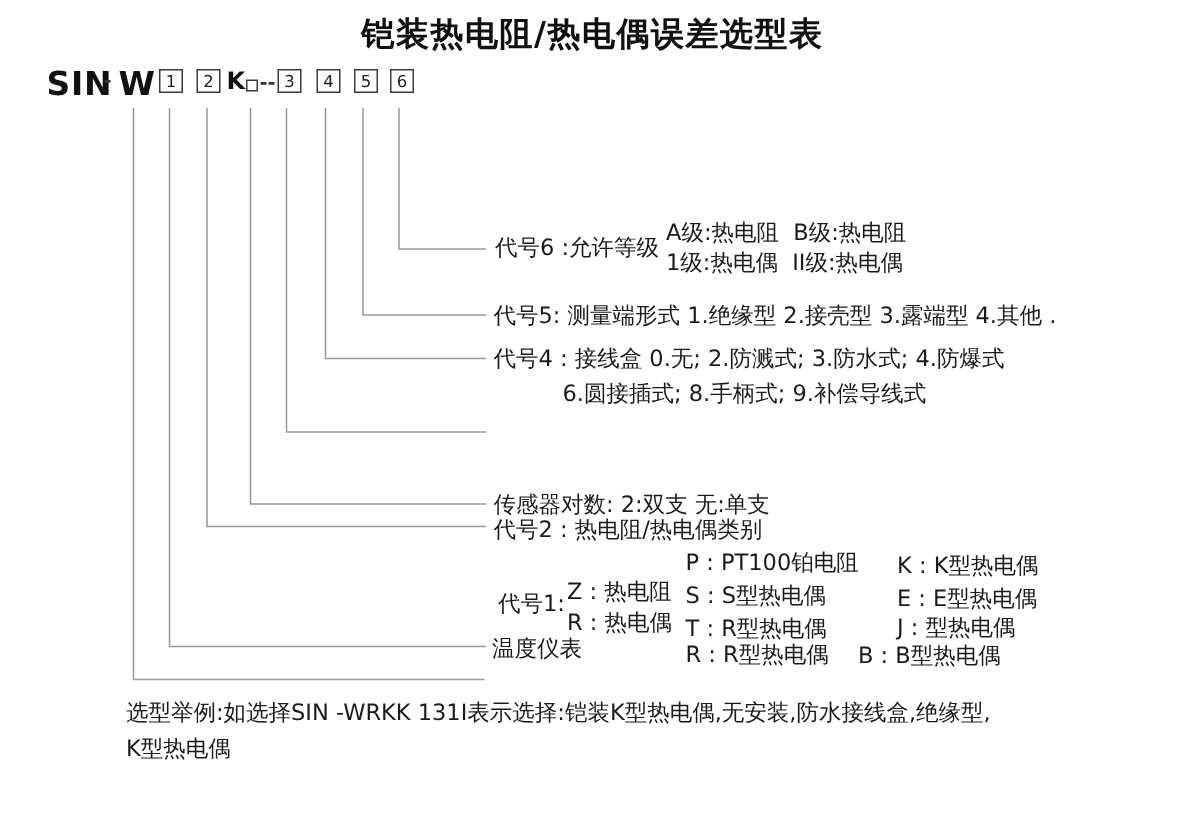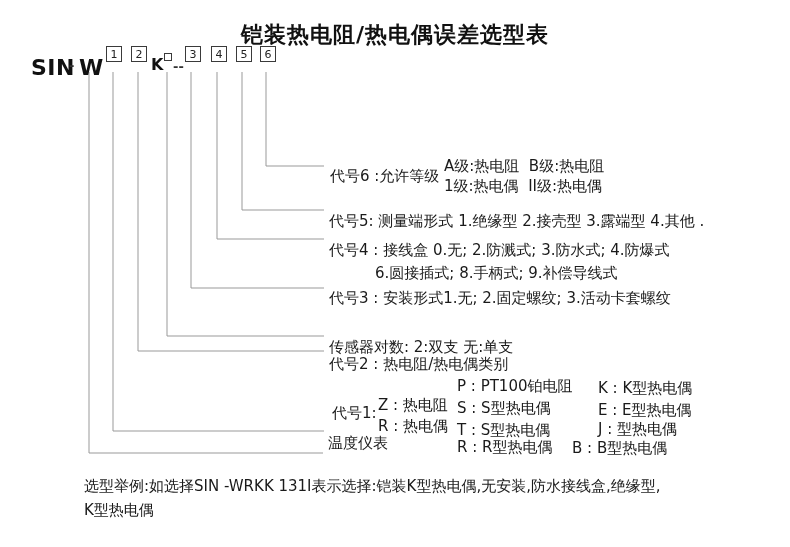--- a/index.html
+++ b/index.html
@@ -1,19 +1,19 @@
 <!DOCTYPE html>
 <html><head>
 <meta charset="utf-8">
 <style>
   * { margin:0; padding:0; box-sizing:border-box; }
   html,body { background:#fff; }
   body { font-family:"DejaVu Sans","Liberation Sans",sans-serif; color:#1a1a1a; }
   .page { position:relative; width:790px; height:547px; background:#ffffff; overflow:hidden; }
-  .abs { position:absolute; white-space:pre; line-height:1.15;margin-top:11px; }
+  .abs { position:absolute; white-space:pre; line-height:1.15; }
   .title { font-size:22px; font-weight:600; letter-spacing:1px; color:#111; }
   .lbl { font-size:15px; color:#1a1a1a; }
   .code-letter { font-size:22px; font-weight:700; color:#111; letter-spacing:0.5px; }
   .code-letter-k { font-size:16px; font-weight:700; color:#111; }
   .code-dash { font-size:13px; font-weight:700; color:#333; }
   .code-box {
     position:absolute; width:16px; height:16px;
     border:1.5px solid #3a3a3a; background:#fff;
     display:flex; align-items:center; justify-content:center;
     font-size:11px; color:#222; line-height:1;
@@ -60,33 +60,32 @@
 
   <div class="abs lbl z1" style="left:330px; top:157px;text-align:right;">代号6 :允许等级</div>
   <div class="abs lbl z1" style="left:444px; top:147px;">A级:热电阻  B级:热电阻</div>
   <div class="abs lbl z1" style="left:444px; top:167px;">1级:热电偶  II级:热电偶</div>
 
   <div class="abs lbl z1" style="left:329px; top:202px;">代号5: 测量端形式 1.绝缘型 2.接壳型 3.露端型 4.其他 .</div>
 
   <div class="abs lbl z1" style="left:329px; top:231px;">代号4 : 接线盒 0.无; 2.防溅式; 3.防水式; 4.防爆式</div>
   <div class="abs lbl z1" style="left:375px; top:254px;">6.圆接插式; 8.手柄式; 9.补偿导线式</div>
 
-  <div class="abs lbl z1" style="left:329px; top:279px;">代号3 : 安装形式1.无; 2.固定螺纹; 3.活动卡套螺纹</div>
 
   <div class="abs lbl z1" style="left:329px; top:328px;">传感器对数: 2:双支 无:单支</div>
 
   <div class="abs lbl z1" style="left:329px; top:345px;">代号2 : 热电阻/热电偶类别</div>
 
   <div class="abs lbl z1" style="left:332px; top:394px;">代号1:</div>
   <div class="abs lbl z1" style="left:378px; top:386px;">Z : 热电阻</div>
   <div class="abs lbl z1" style="left:378px; top:407px;">R : 热电偶</div>
 
   <div class="abs lbl z1" style="left:457px; top:367px;">P : PT100铂电阻</div>
   <div class="abs lbl z1" style="left:457px; top:389px;">S : S型热电偶</div>
-  <div class="abs lbl z1" style="left:457px; top:411px;">T : S型热电偶</div>
+  <div class="abs lbl z1" style="left:457px; top:411px;">T : R型热电偶</div>
   <div class="abs lbl z1" style="left:457px; top:428px;">R : R型热电偶</div>
 
   <div class="abs lbl z1" style="left:598px; top:369px;">K : K型热电偶</div>
   <div class="abs lbl z1" style="left:598px; top:391px;">E : E型热电偶</div>
   <div class="abs lbl z1" style="left:598px; top:410px;">J : 型热电偶</div>
   <div class="abs lbl z1" style="left:572px; top:429px;">B : B型热电偶</div>
 
   <div class="abs lbl z1" style="left:328px; top:424px;">温度仪表</div>
 
   <div class="abs lbl z1" style="left:84px; top:467px;">选型举例:如选择SIN -WRKK 131I表示选择:铠装K型热电偶,无安装,防水接线盒,绝缘型,</div>

